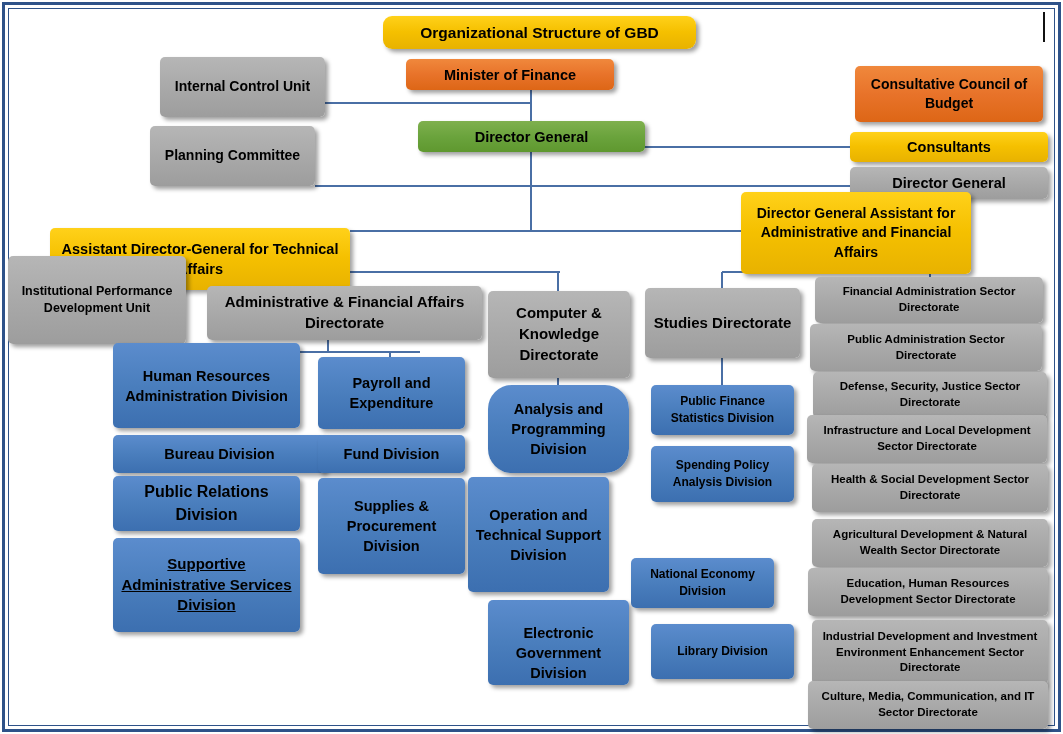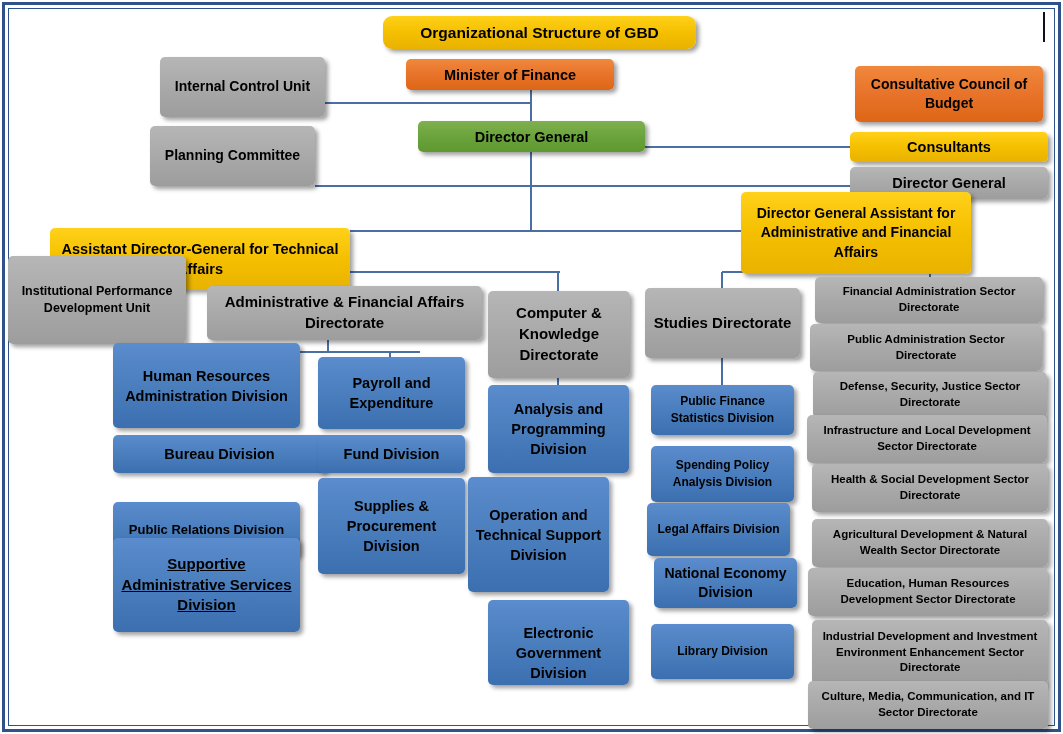--- a/index.html
+++ b/index.html
@@ -182,57 +182,54 @@
   <div class="node n-gray r-sm" style="left:645px; top:288px; width:155px; height:70px; font-size:15px;">
     <span>Studies Directorate</span>
   </div>
 
   <div class="node n-blue r-sm" style="left:113px; top:343px; width:187px; height:85px; font-size:14.5px;">
     <span>Human Resources Administration Division</span>
   </div>
   <div class="node n-blue r-sm" style="left:113px; top:435px; width:213px; height:38px; font-size:14.5px;">
     <span>Bureau Division</span>
   </div>
-  <div class="node n-blue r-sm" style="left:113px; top:502px; width:187px; height:55px; font-size:13px;">
+  <div class="node n-blue r-sm" style="left:113px; top:476px; width:187px; height:55px; font-size:16px;">
     <span>Public Relations Division</span>
   </div>
   <div class="node n-blue r-sm" style="left:113px; top:538px; width:187px; height:94px; font-size:15px;text-decoration:underline;">
     <span>Supportive Administrative Services Division</span>
   </div>
 
   <div class="node n-blue r-sm" style="left:318px; top:357px; width:147px; height:72px; font-size:14.5px;">
     <span>Payroll and Expenditure</span>
   </div>
   <div class="node n-blue r-sm" style="left:318px; top:435px; width:147px; height:38px; font-size:14.5px;">
     <span>Fund Division</span>
   </div>
   <div class="node n-blue r-sm" style="left:318px; top:478px; width:147px; height:96px; font-size:14.5px;">
     <span>Supplies &amp; Procurement Division</span>
   </div>
 
-  <div class="node n-blue r-sm" style="left:488px; top:385px; width:141px; height:88px; font-size:14.5px;">
+  <div class="node n-blue r-sm" style="left:488px; top:385px; width:141px; height:88px; font-size:14.5px;border-radius:24px;">
     <span>Analysis and Programming Division</span>
   </div>
   <div class="node n-blue r-sm" style="left:468px; top:477px; width:141px; height:115px; font-size:14.5px;">
     <span>Operation and Technical Support Division</span>
   </div>
   <div class="node n-blue r-sm" style="left:488px; top:600px; width:141px; height:85px; font-size:14.5px;align-items:flex-end;">
     <span>Electronic Government Division</span>
   </div>
 
   <div class="node n-blue r-sm" style="left:651px; top:385px; width:143px; height:50px; font-size:12px;">
     <span>Public Finance Statistics Division</span>
   </div>
   <div class="node n-blue r-sm" style="left:651px; top:446px; width:143px; height:56px; font-size:12px;">
     <span>Spending Policy Analysis Division</span>
   </div>
-  <div class="node n-blue r-sm" style="left:647px; top:503px; width:143px; height:53px; font-size:12px;">
-    <span>Legal Affairs Division</span>
-  </div>
-  <div class="node n-blue r-sm" style="left:654px; top:558px; width:143px; height:50px; font-size:14px;">
+  <div class="node n-blue r-sm" style="left:631px; top:558px; width:143px; height:50px; font-size:12px;">
     <span>National Economy Division</span>
   </div>
   <div class="node n-blue r-sm" style="left:651px; top:624px; width:143px; height:55px; font-size:12px;">
     <span>Library Division</span>
   </div>
 
   <div class="node n-gray r-sm" style="left:815px; top:277px; width:228px; height:46px; font-size:11.5px;">
     <span>Financial Administration Sector Directorate</span>
   </div>
   <div class="node n-gray r-sm" style="left:810px; top:324px; width:232px; height:47px; font-size:11.5px;text-align:center;">

